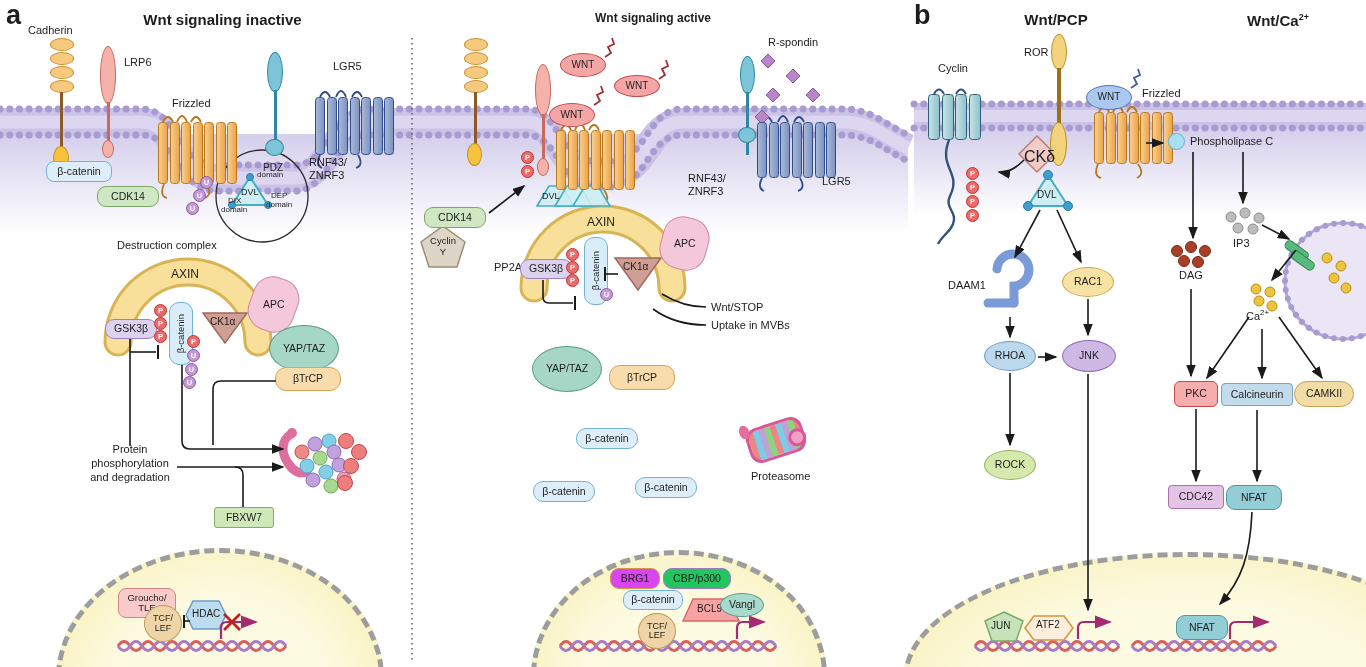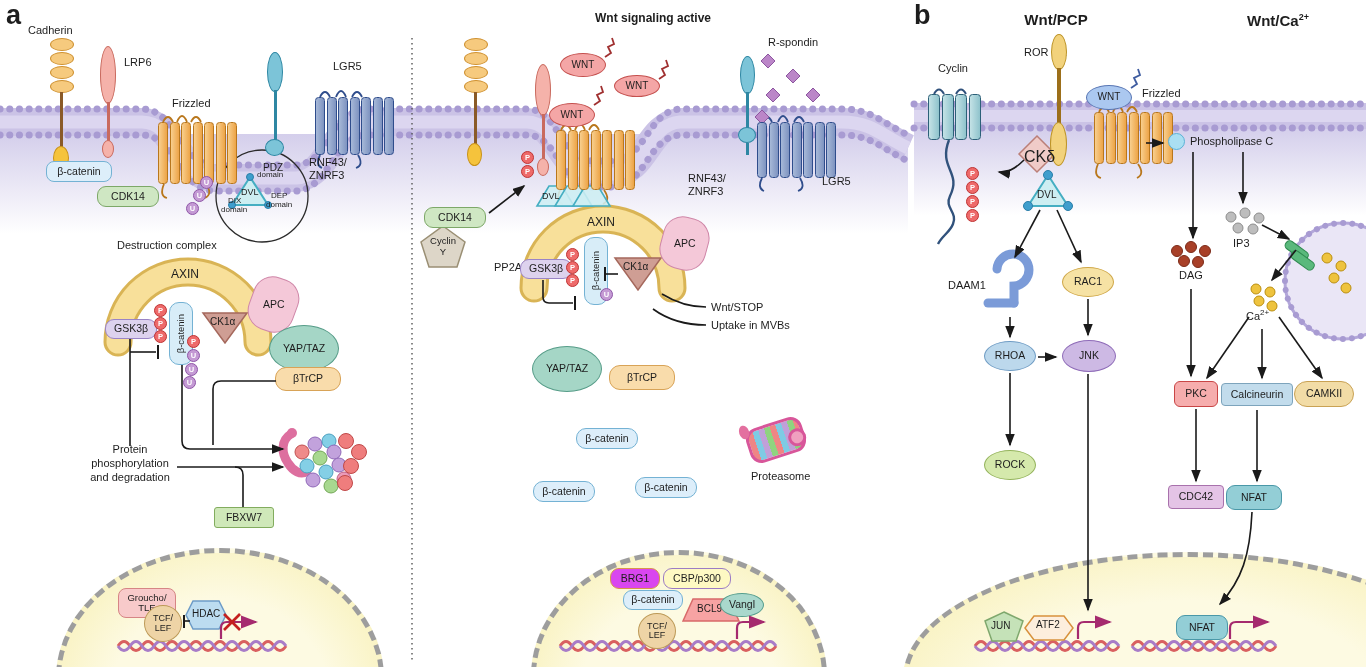--- a/index.html
+++ b/index.html
@@ -187,20 +187,21 @@
         <polygon points="573,206 585,186 598,186 610,206"></polygon>
   </g>
   <polygon points="203,313 247,313 225,343" fill="#cf9e94" stroke="#a5685c" stroke-width="1.5"></polygon>
   <polygon points="615,258 661,258 638,290" fill="#cf9e94" stroke="#a5685c" stroke-width="1.5"></polygon>
   <polygon points="443,226 465,242 457,267 429,267 421,242" fill="#ddd6c8" stroke="#9a8f74" stroke-width="1.5"></polygon>
   <polygon points="1037,136 1055,154 1037,172 1019,154" fill="#f0cbc8" stroke="#bb7f78" stroke-width="1.5"></polygon>
 </svg>
 
 <div class="t b" style="left:6px;top:0;font-size:27px">a</div>
 <div class="t b" style="left:914px;top:0;font-size:27px">b</div>
+<div class="t b tc" style="left:110px;top:12px;width:225px;font-size:15px">Wnt signaling inactive</div>
 <div class="t b tc" style="left:558px;top:12px;width:190px;font-size:12px">Wnt signaling active</div>
 <div class="t b tc" style="left:1008px;top:12px;width:96px;font-size:15px">Wnt/PCP</div>
 <div class="t b tc" style="left:1228px;top:12px;width:100px;font-size:15px"><span>Wnt/Ca</span><sup>2+</sup></div>
 
 <div class="t" style="left:28px;top:24px">Cadherin</div>
 <div class="shape ov" style="left:50px;top:38px;width:24px;height:13px;background:#f6ca7e;border:1.5px solid #cf9130"></div>
 <div class="shape ov" style="left:50px;top:52px;width:24px;height:13px;background:#f6ca7e;border:1.5px solid #cf9130"></div>
 <div class="shape ov" style="left:50px;top:66px;width:24px;height:13px;background:#f6ca7e;border:1.5px solid #cf9130"></div>
 <div class="shape ov" style="left:50px;top:80px;width:24px;height:13px;background:#f6ca7e;border:1.5px solid #cf9130"></div>
 <div class="shape" style="left:60px;top:92px;width:3px;height:56px;background:#8a5a28"></div>
@@ -345,21 +346,21 @@
 <div class="box" style="left:609px;top:365px;width:66px;height:25px;background:#f9dcab;border-color:#d8a357;border-radius:11px">βTrCP</div>
 <div class="box" style="left:576px;top:428px;width:62px;height:21px;background:#ddeefa;border-color:#74b2d4;border-radius:10px">β-catenin</div>
 <div class="box" style="left:533px;top:481px;width:62px;height:21px;background:#ddeefa;border-color:#74b2d4;border-radius:10px">β-catenin</div>
 <div class="box" style="left:635px;top:477px;width:62px;height:21px;background:#ddeefa;border-color:#74b2d4;border-radius:10px">β-catenin</div>
 <div class="shape" style="left:747px;top:422px;width:58px;height:36px;transform:rotate(-18deg);border-radius:12px;border:3px solid #d8569a;background:repeating-linear-gradient(90deg,#ef8585 0 6px,#7ecbe4 6px 12px,#c0a0d8 12px 18px,#8fd37f 18px 24px)">
   <span style="position:absolute;right:-4px;top:10px;width:12px;height:12px;border-radius:50%;background:#f0a0c0;border:3px solid #d8569a"></span>
   <span style="position:absolute;left:-7px;top:-9px;width:10px;height:14px;border-radius:50%;background:#e36f9f"></span>
 </div>
 <div class="t" style="left:751px;top:470px">Proteasome</div>
 <div class="box" style="left:610px;top:568px;width:50px;height:21px;background:#d946ef;border-color:#d8964a;border-radius:9px">BRG1</div>
-<div class="box" style="left:663px;top:568px;width:68px;height:21px;background:#fef9c3;border-color:#9c7cc4;border-radius:9px">CBP/p300</div>
+<div class="box" style="left:663px;top:568px;width:68px;height:21px;background:#22c55e;border-color:#9c7cc4;border-radius:9px">CBP/p300</div>
 <div class="box" style="left:623px;top:590px;width:60px;height:20px;background:#ddeefa;border-color:#74b2d4;border-radius:9px">β-catenin</div>
 <div class="t" style="left:697px;top:603px;font-size:10px">BCL9</div>
 <div class="box ov" style="left:720px;top:593px;width:44px;height:24px;background:#a9d8cc;border-color:#569e8e">Vangl</div>
 <div class="box col ov" style="left:638px;top:613px;width:38px;height:36px;background:#eed4a6;border-color:#bd9a58;font-size:9px">
       <span>TCF/</span>
       <span>LEF</span>
     </div>
 
 <div class="t" style="left:938px;top:62px">Cyclin</div>
 <div class="tm vg" style="left:928px;top:94px;height:46px">

